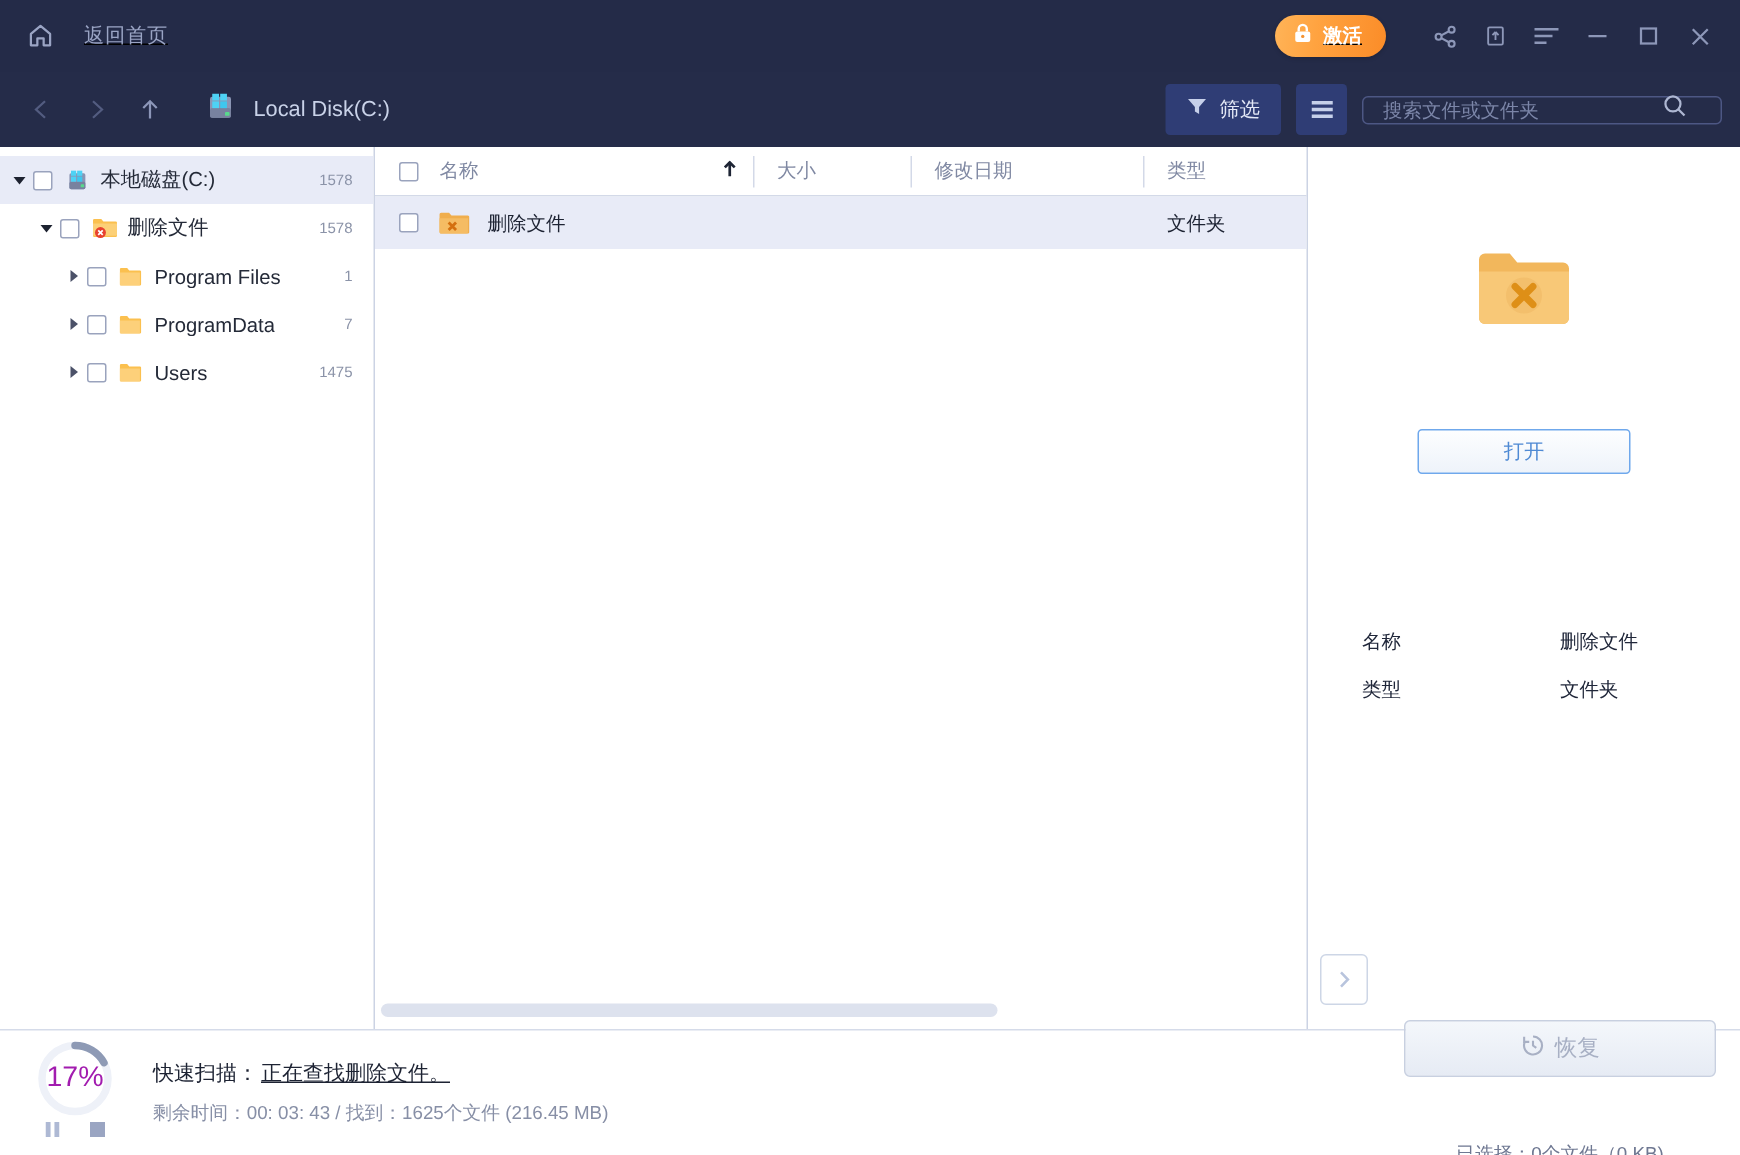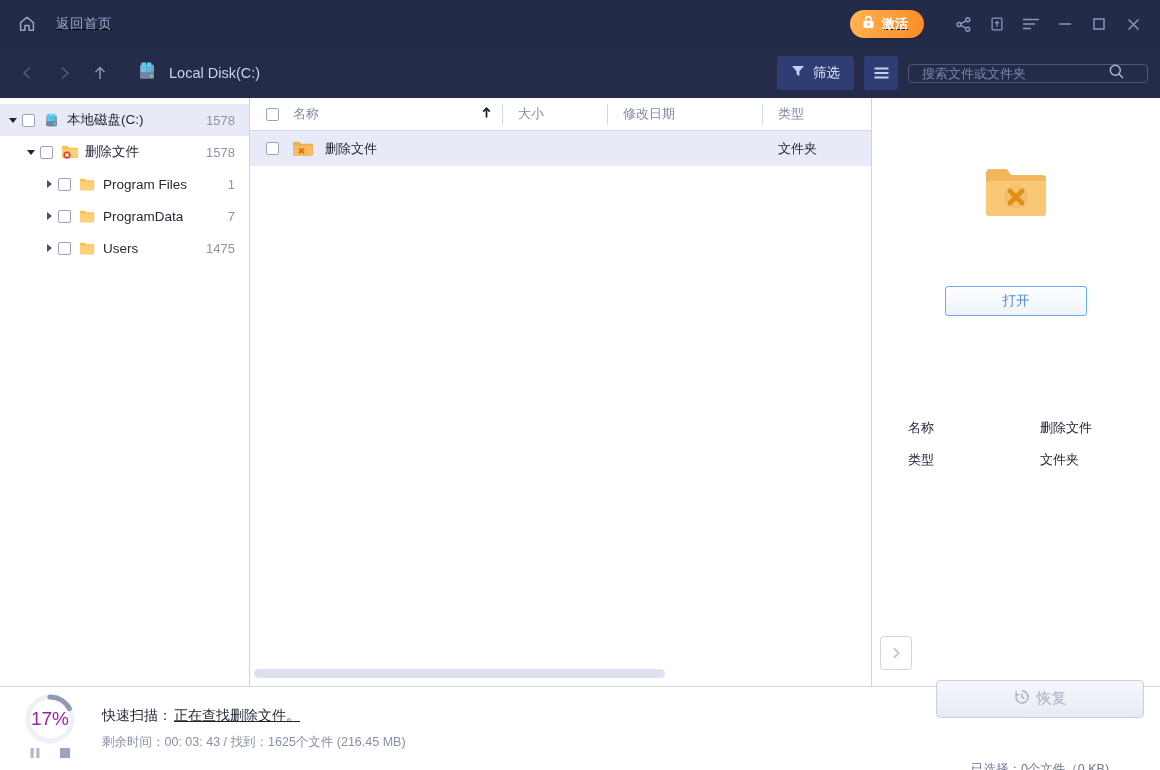--- a/index.html
+++ b/index.html
@@ -78,21 +78,21 @@
   .tw { width: 18px; display: flex; align-items: center; justify-content: center; flex: 0 0 18px; }
   .caret { width: 0; height: 0; cursor: pointer; }
   .caret.closed { border-left: 5px solid #4b5168; border-top: 4px solid transparent; border-bottom: 4px solid transparent; }
   .caret.open { border-top: 5px solid #1d2230; border-left: 4px solid transparent; border-right: 4px solid transparent; }
   .cbx {
     width: 13px; height: 13px; border: 1px solid #9aa3bd; border-radius: 2px;
     background: #fff; flex: 0 0 13px; margin-right: 8px; cursor: pointer;
   }
   .tree-icon { width: 18px; height: 18px; margin-right: 6px; flex: 0 0 18px; display: flex; align-items: center; }
   .tree-name { white-space: nowrap; overflow: hidden; text-overflow: ellipsis; }
-  .tree-count { margin-left: auto; color: #8b93a8; font-size: 13px; padding-left: 8px; }
+  .tree-count { margin-left: auto; color: #8b93a8; font-size: 10px; padding-left: 8px; }
 
   
   .filelist { flex: 1; display: flex; flex-direction: column; min-width: 0; background: #fff; position: relative; border-right: 1px solid #ccd3e4;}
   .lst-head {
     height: 33px; flex: 0 0 33px; display: flex; align-items: center;
     border-bottom: 1px solid #d3d9e8; font-size: 13px; color: #7d85a0;
   }
   .th { display: flex; align-items: center; height: 33px; padding-left: 0; position: relative; }
   .th .txt { color: #8089a3; }
   .th.sep::before {

